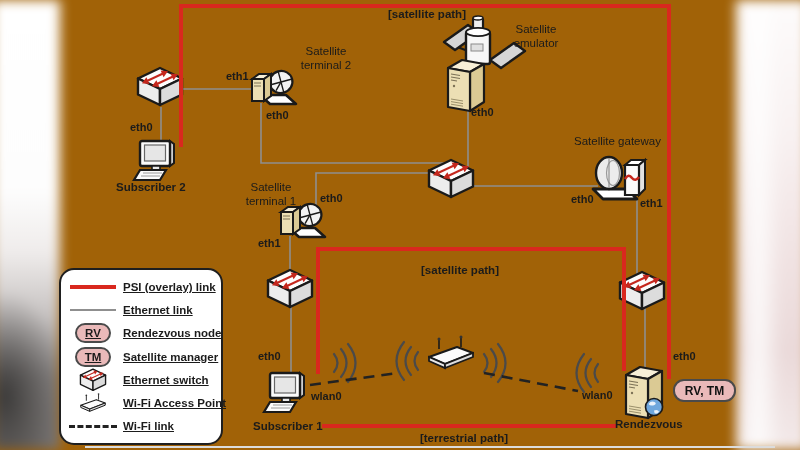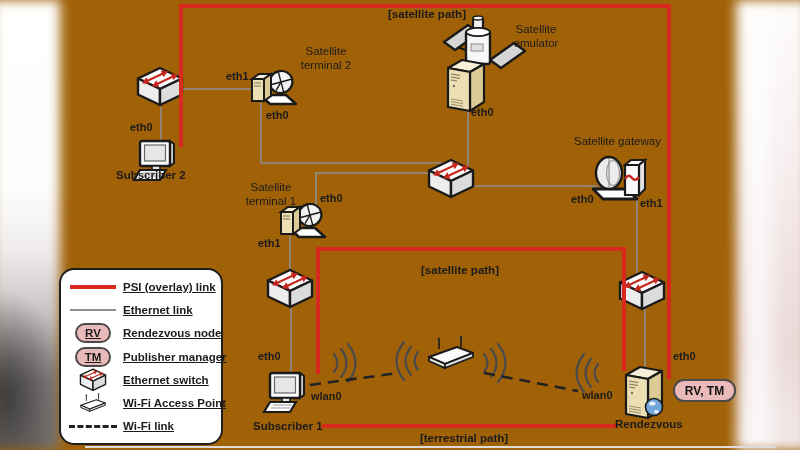--- a/index.html
+++ b/index.html
@@ -184,21 +184,21 @@
   </svg>
 
   <div class="lbl bold center" style="left:383px;top:8px;width:88px">[satellite path]</div>
   <div class="lbl dev center" style="left:504px;top:23px;width:64px">Satellite
 emulator</div>
   <div class="lbl dev center" style="left:294px;top:45px;width:64px">Satellite
 terminal 2</div>
   <div class="lbl" style="left:226px;top:70px">eth1</div>
   <div class="lbl" style="left:266px;top:109px">eth0</div>
   <div class="lbl" style="left:130px;top:121px">eth0</div>
-  <div class="lbl bold" style="left:116px;top:169px;width:80px">Subscriber 2</div>
+  <div class="lbl bold" style="left:116px;top:181px;width:80px">Subscriber 2</div>
   <div class="lbl" style="left:471px;top:106px">eth0</div>
   <div class="lbl dev" style="left:574px;top:135px;width:100px">Satellite gateway</div>
   <div class="lbl" style="left:571px;top:193px">eth0</div>
   <div class="lbl" style="left:640px;top:197px">eth1</div>
   <div class="lbl dev center" style="left:240px;top:181px;width:62px">Satellite
 terminal 1</div>
   <div class="lbl" style="left:320px;top:192px">eth0</div>
   <div class="lbl" style="left:258px;top:237px">eth1</div>
   <div class="lbl bold center" style="left:414px;top:264px;width:92px">[satellite path]</div>
   <div class="lbl" style="left:258px;top:350px">eth0</div>
@@ -227,21 +227,21 @@
     <div class="lrow">
       <span class="lsample">
           <span class="lbadge">RV</span>
         </span>
       <span class="ltext">Rendezvous node</span>
     </div>
     <div class="lrow">
       <span class="lsample">
           <span class="lbadge">TM</span>
         </span>
-      <span class="ltext">Publisher manager</span>
+      <span class="ltext">Satellite manager</span>
     </div>
     <div class="lrow">
       <span class="lsample">
         <svg width="28" height="24" viewBox="-1 -1 48 42">
             <use href="#ic-switch"></use>
           </svg>
       </span>
       <span class="ltext">Ethernet switch</span>
     </div>
     <div class="lrow">

